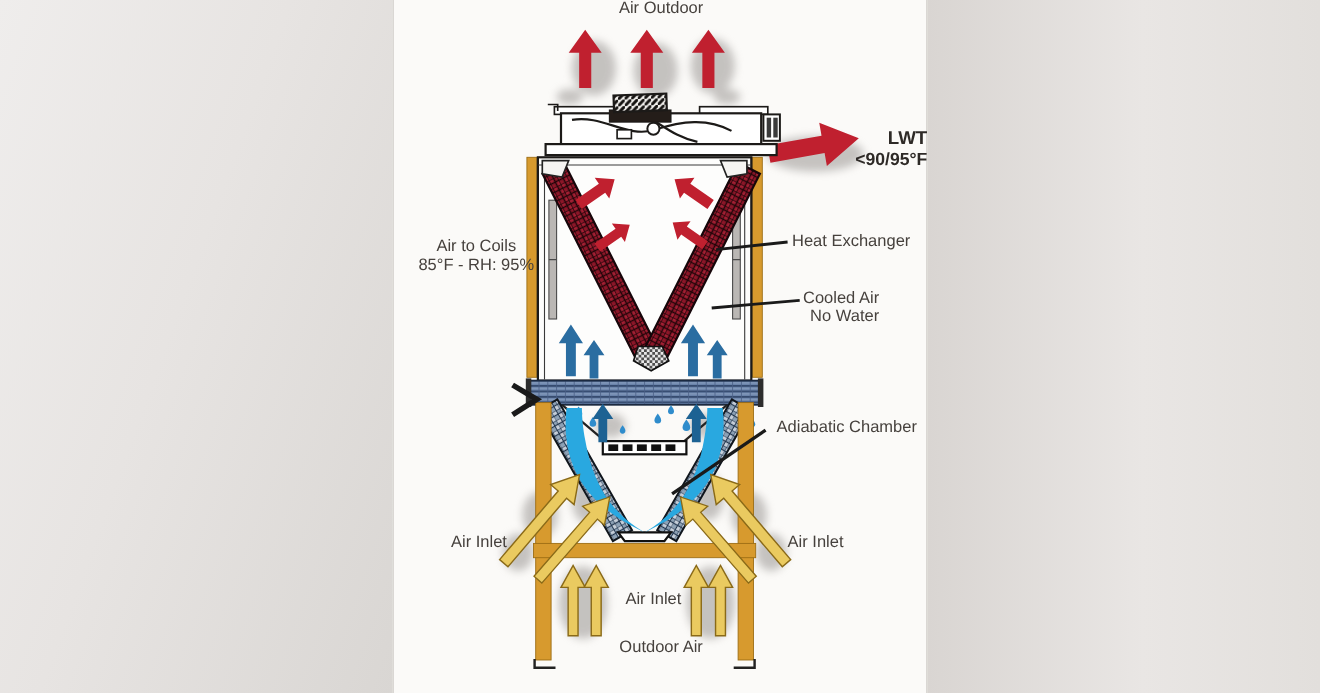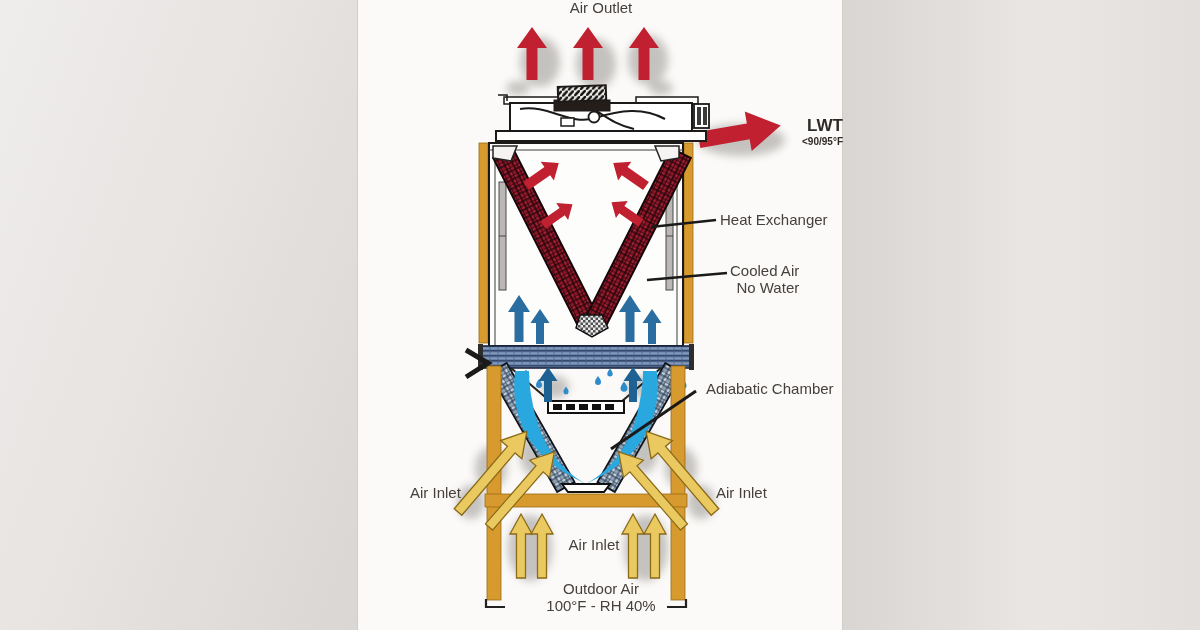--- a/index.html
+++ b/index.html
@@ -18,21 +18,21 @@
   }
   .panel svg{position:absolute;left:0;top:0;}
   .lbl{
     position:absolute;color:#46413d;font-size:15px;line-height:1.13;
     white-space:nowrap;
     text-align:right;
   }
   .lbl .ln{display:block;}
   .ctr{text-align:center;}
   .lwt{font-weight:bold;color:#2e2a27;font-size:17px;line-height:1.25;text-align:center;}
-  .lwt .ln2{font-size:10px;}
+  .lwt .ln2{font-size:16px;}
 </style>
 </head>
 <body>
 
 <div class="side left"></div>
 <div class="side right"></div>
 
 <div class="panel">
 
   <svg width="486" height="630" viewBox="0 0 486 630">
@@ -257,41 +257,44 @@
     </g>
 
     <g stroke="#1a1a1a" fill="none">
       <path d="M293,227 L358,220" stroke-width="2.6"></path>
       <path d="M289,280 L369,273" stroke-width="2.6"></path>
       <path d="M338,391 L253,449" stroke-width="3"></path>
       <path d="M108,350 L130,363 L108,377" stroke-width="5"></path>
     </g>
   </svg>
 
-  <div class="lbl ctr" style="left:0;top:3;width:486px;"><span>Air Outlet</span></div>
+  <div class="lbl ctr" style="left:0;top:3;width:486px;"><span>Air Outdoor</span></div>
 
   <div class="lbl lwt" style="left:385px;top:115px;width:100px;text-align:right;">
     <span class="ln">LWT</span>
     <span class="ln ln2">&lt;90/95°F</span>
   </div>
 
+  <div class="lbl ctr" style="left:14px;top:216px;width:122px;">
+    <span class="ln">Air to Coils</span>
+    <span class="ln">85°F - RH: 95%</span>
+  </div>
 
   <div class="lbl" style="left:362px;top:212px;"><span>Heat Exchanger</span></div>
 
   <div class="lbl" style="left:372px;top:263px;">
     <span class="ln">Cooled Air</span>
     <span class="ln">No Water</span>
   </div>
 
 
   <div class="lbl" style="left:348px;top:381px;"><span>Adiabatic Chamber</span></div>
 
 
   <div class="lbl" style="left:52px;top:485px;"><span>Air Inlet</span></div>
   <div class="lbl" style="left:358px;top:485px;"><span>Air Inlet</span></div>
   <div class="lbl ctr" style="left:0;top:537px;width:472px;"><span>Air Inlet</span></div>
 
   <div class="lbl ctr" style="left:0;top:581px;width:486px;">
     <span class="ln">Outdoor Air</span>
-    <span class="ln">100°F - RH 40%</span>
   </div>
 
 </div>
 
 </body></html>

